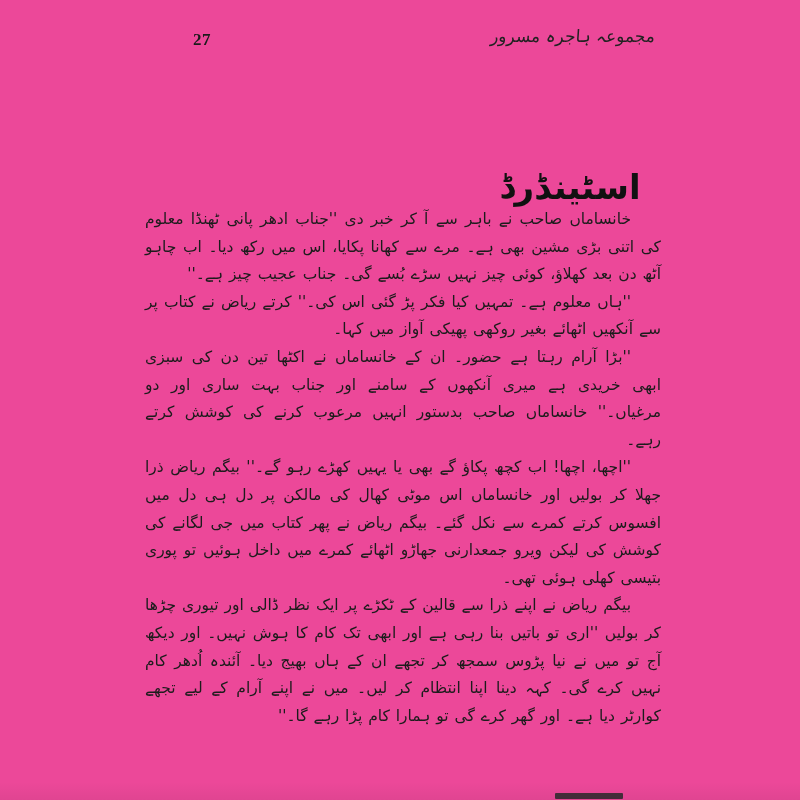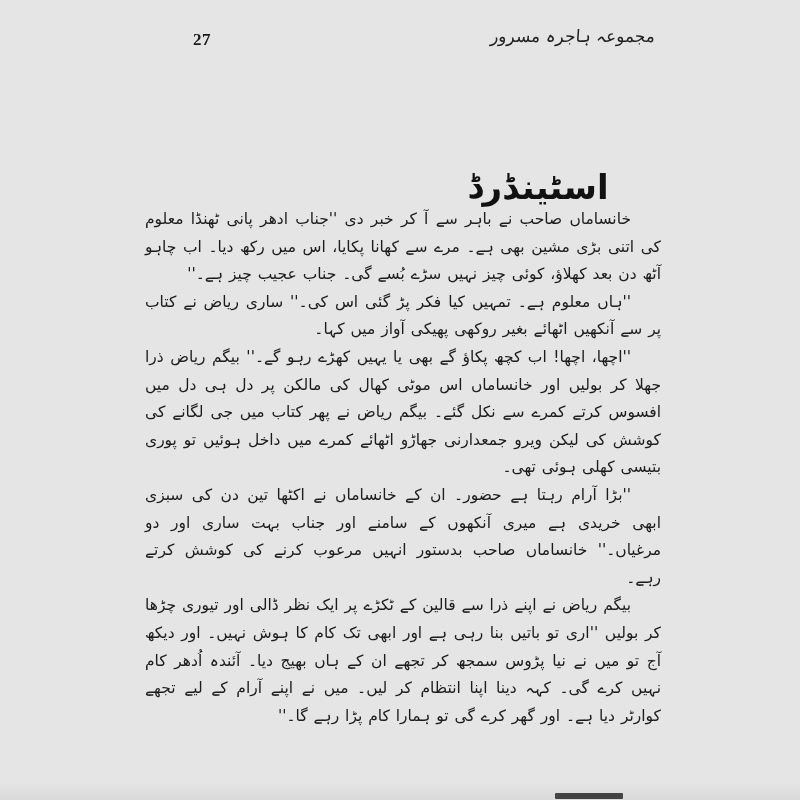--- a/index.html
+++ b/index.html
@@ -8,21 +8,21 @@
     width: 800px;
     height: 800px;
     background: #fbfbfa;
     overflow: hidden;
     font-family: "DejaVu Sans", sans-serif;
   }
   .page {
     position: relative;
     width: 800px;
     height: 800px;
-    background: #e5e5e5;
+    background: #ec4899;
     color: #1b1b1b;
   }
   
   .page::after {
     content: "";
     position: absolute;
     left: 0; right: 0; bottom: 0;
     height: 18px;
     background: linear-gradient(to bottom, rgba(0,0,0,0), rgba(0,0,0,0.05));
     pointer-events: none;
@@ -44,21 +44,21 @@
     text-align: right;
     direction: rtl;
     font-size: 17px;
     font-weight: 500;
     transform: skewX(-4deg);
     color: #222;
   }
   .story-title {
     position: absolute;
     top: 144px;
-    left: 408px;
+    left: 440px;
     width: 260px;
     text-align: center;
     direction: rtl;
     font-size: 34px;
     font-weight: bold;
     color: #111;
   }
   .body-text {
     position: absolute;
     top: 206px;
@@ -93,22 +93,22 @@
 <div class="page">
 
   <div class="page-number">27</div>
 
   <div class="running-head">مجموعہ ہاجرہ مسرور</div>
 
   <h1 class="story-title">اسٹینڈرڈ</h1>
 
   <div class="body-text">
     <p>خانساماں صاحب نے باہر سے آ کر خبر دی ''جناب ادھر پانی ٹھنڈا معلوم کی اتنی بڑی مشین بھی ہے۔ مرے سے کھانا پکایا، اس میں رکھ دیا۔ اب چاہو آٹھ دن بعد کھلاؤ، کوئی چیز نہیں سڑے بُسے گی۔ جناب عجیب چیز ہے۔''</p>
-    <p>''ہاں معلوم ہے۔ تمہیں کیا فکر پڑ گئی اس کی۔'' ساری ریاض نے کتاب پر سے آنکھیں اٹھائے بغیر روکھی پھیکی آواز میں کہا۔</p>
+    <p>''ہاں معلوم ہے۔ تمہیں کیا فکر پڑ گئی اس کی۔'' کرتے ریاض نے کتاب پر سے آنکھیں اٹھائے بغیر روکھی پھیکی آواز میں کہا۔</p>
+    <p>''بڑا آرام رہتا ہے حضور۔ ان کے خانساماں نے اکٹھا تین دن کی سبزی ابھی خریدی ہے میری آنکھوں کے سامنے اور جناب بہت ساری اور دو مرغیاں۔'' خانساماں صاحب بدستور انہیں مرعوب کرنے کی کوشش کرتے رہے۔</p>
     <p>''اچھا، اچھا! اب کچھ پکاؤ گے بھی یا یہیں کھڑے رہو گے۔'' بیگم ریاض ذرا جھلا کر بولیں اور خانساماں اس موٹی کھال کی مالکن پر دل ہی دل میں افسوس کرتے کمرے سے نکل گئے۔ بیگم ریاض نے پھر کتاب میں جی لگانے کی کوشش کی لیکن ویرو جمعدارنی جھاڑو اٹھائے کمرے میں داخل ہوئیں تو پوری بتیسی کھلی ہوئی تھی۔</p>
-    <p>''بڑا آرام رہتا ہے حضور۔ ان کے خانساماں نے اکٹھا تین دن کی سبزی ابھی خریدی ہے میری آنکھوں کے سامنے اور جناب بہت ساری اور دو مرغیاں۔'' خانساماں صاحب بدستور انہیں مرعوب کرنے کی کوشش کرتے رہے۔</p>
     <p>بیگم ریاض نے اپنے ذرا سے قالین کے ٹکڑے پر ایک نظر ڈالی اور تیوری چڑھا کر بولیں ''اری تو باتیں بنا رہی ہے اور ابھی تک کام کا ہوش نہیں۔ اور دیکھ آج تو میں نے نیا پڑوس سمجھ کر تجھے ان کے ہاں بھیج دیا۔ آئندہ اُدھر کام نہیں کرے گی۔ کہہ دینا اپنا انتظام کر لیں۔ میں نے اپنے آرام کے لیے تجھے کوارٹر دیا ہے۔ اور گھر کرے گی تو ہمارا کام پڑا رہے گا۔''</p>
 
   </div>
 
   <div class="scan-artifact"></div>
 
 </div>
 
 </body></html>

